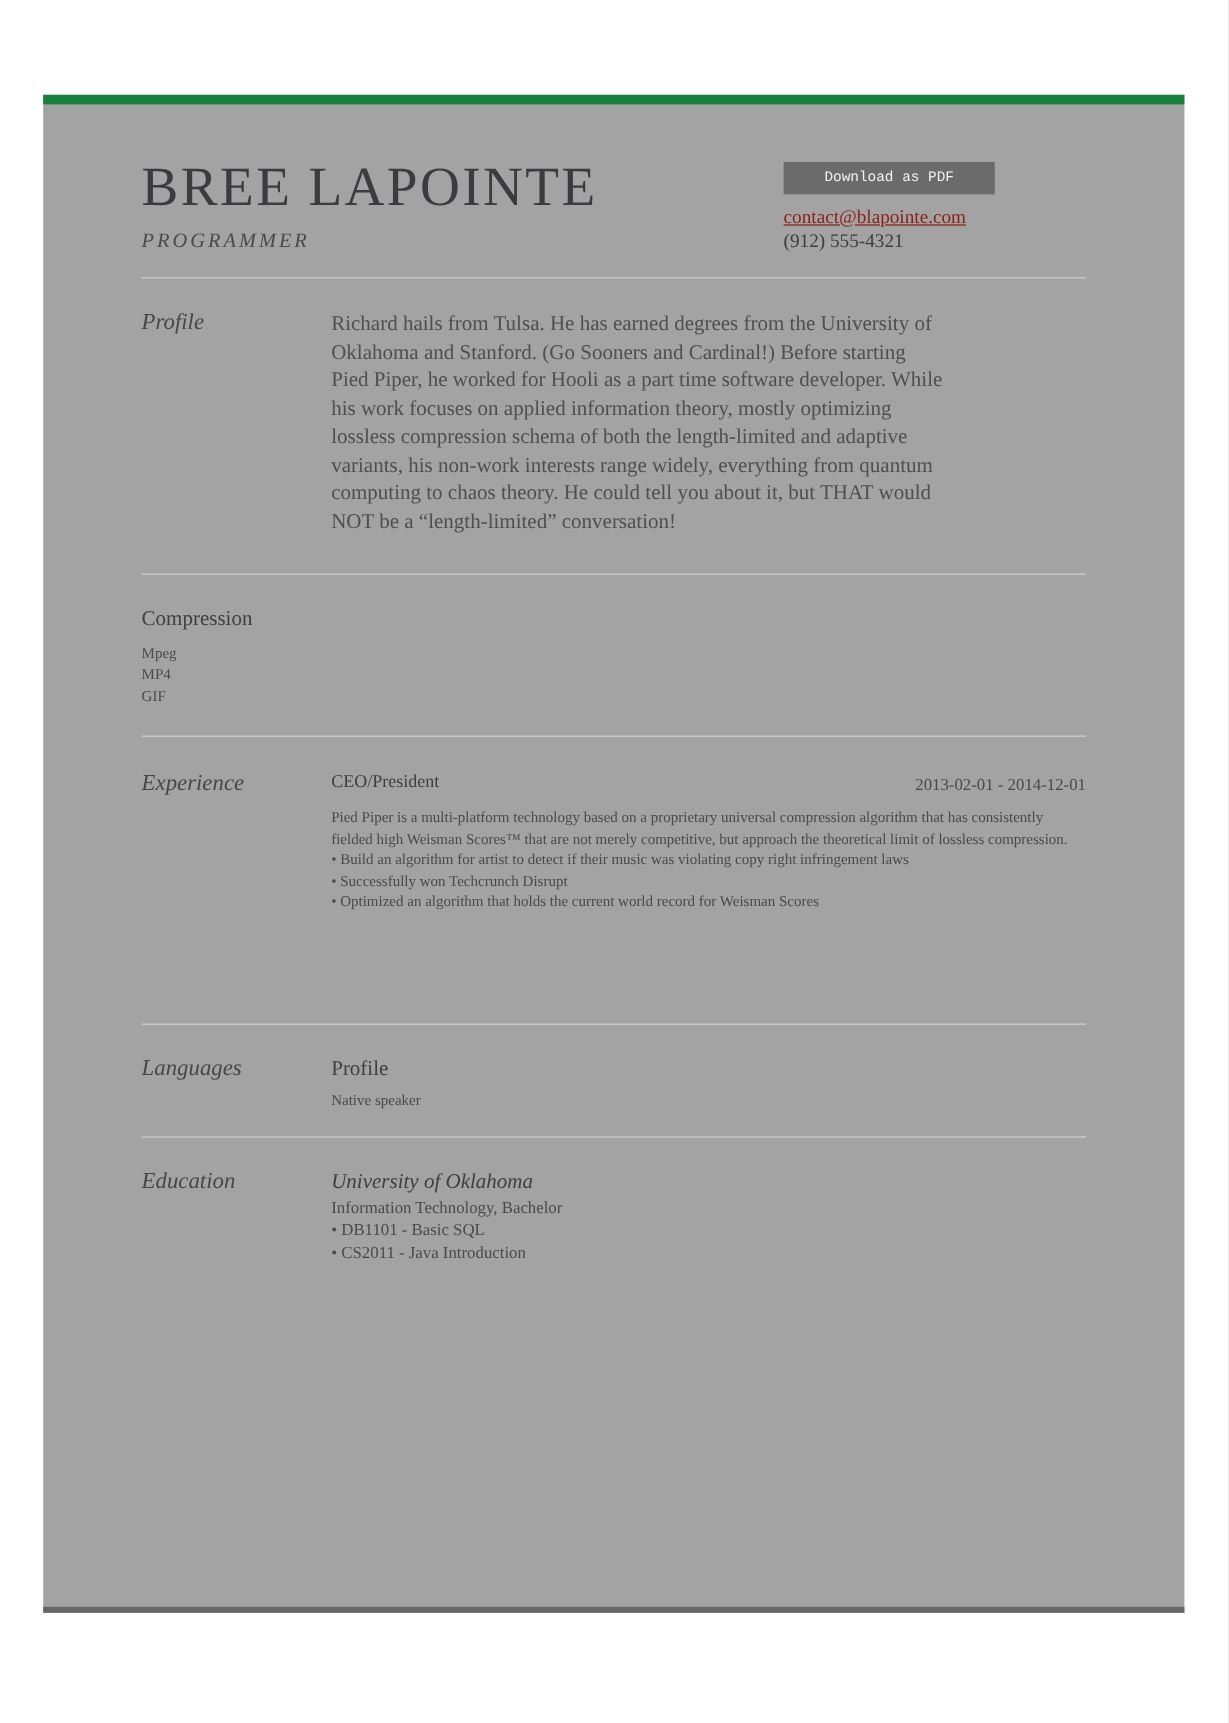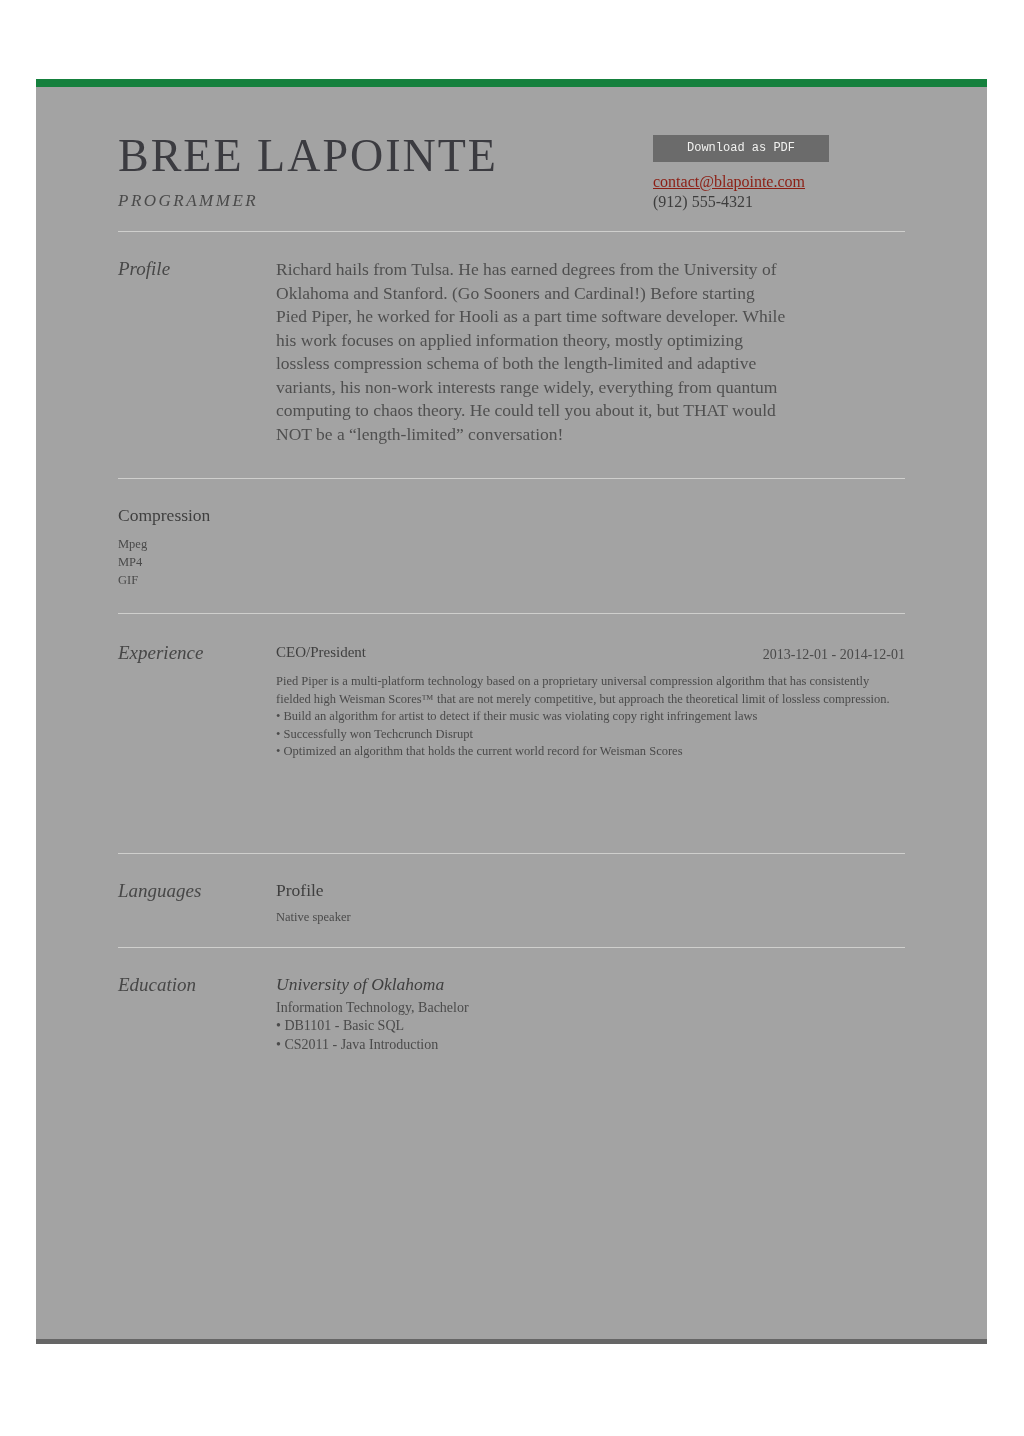--- a/index.html
+++ b/index.html
@@ -174,21 +174,21 @@
     </div>
 
     <hr class="rule">
 
     <div class="section sec-experience">
       <div class="section-label">Experience</div>
       <div class="section-content">
         <div>
           <div class="job-header">
             <div class="job-title">CEO/President</div>
-            <div class="job-dates">2013-12-01 - 2014-12-01</div>
+            <div class="job-dates">2013-02-01 - 2014-12-01</div>
           </div>
           <div class="job-description">Pied Piper is a multi-platform technology based on a proprietary universal compression algorithm that has consistently fielded high Weisman Scores™ that are not merely competitive, but approach the theoretical limit of lossless compression.</div>
           <div class="job-bullet">• Build an algorithm for artist to detect if their music was violating copy right infringement laws</div>
           <div class="job-bullet">• Successfully won Techcrunch Disrupt</div>
           <div class="job-bullet">• Optimized an algorithm that holds the current world record for Weisman Scores</div>
         </div>
       </div>
     </div>
 
     <hr class="rule">

